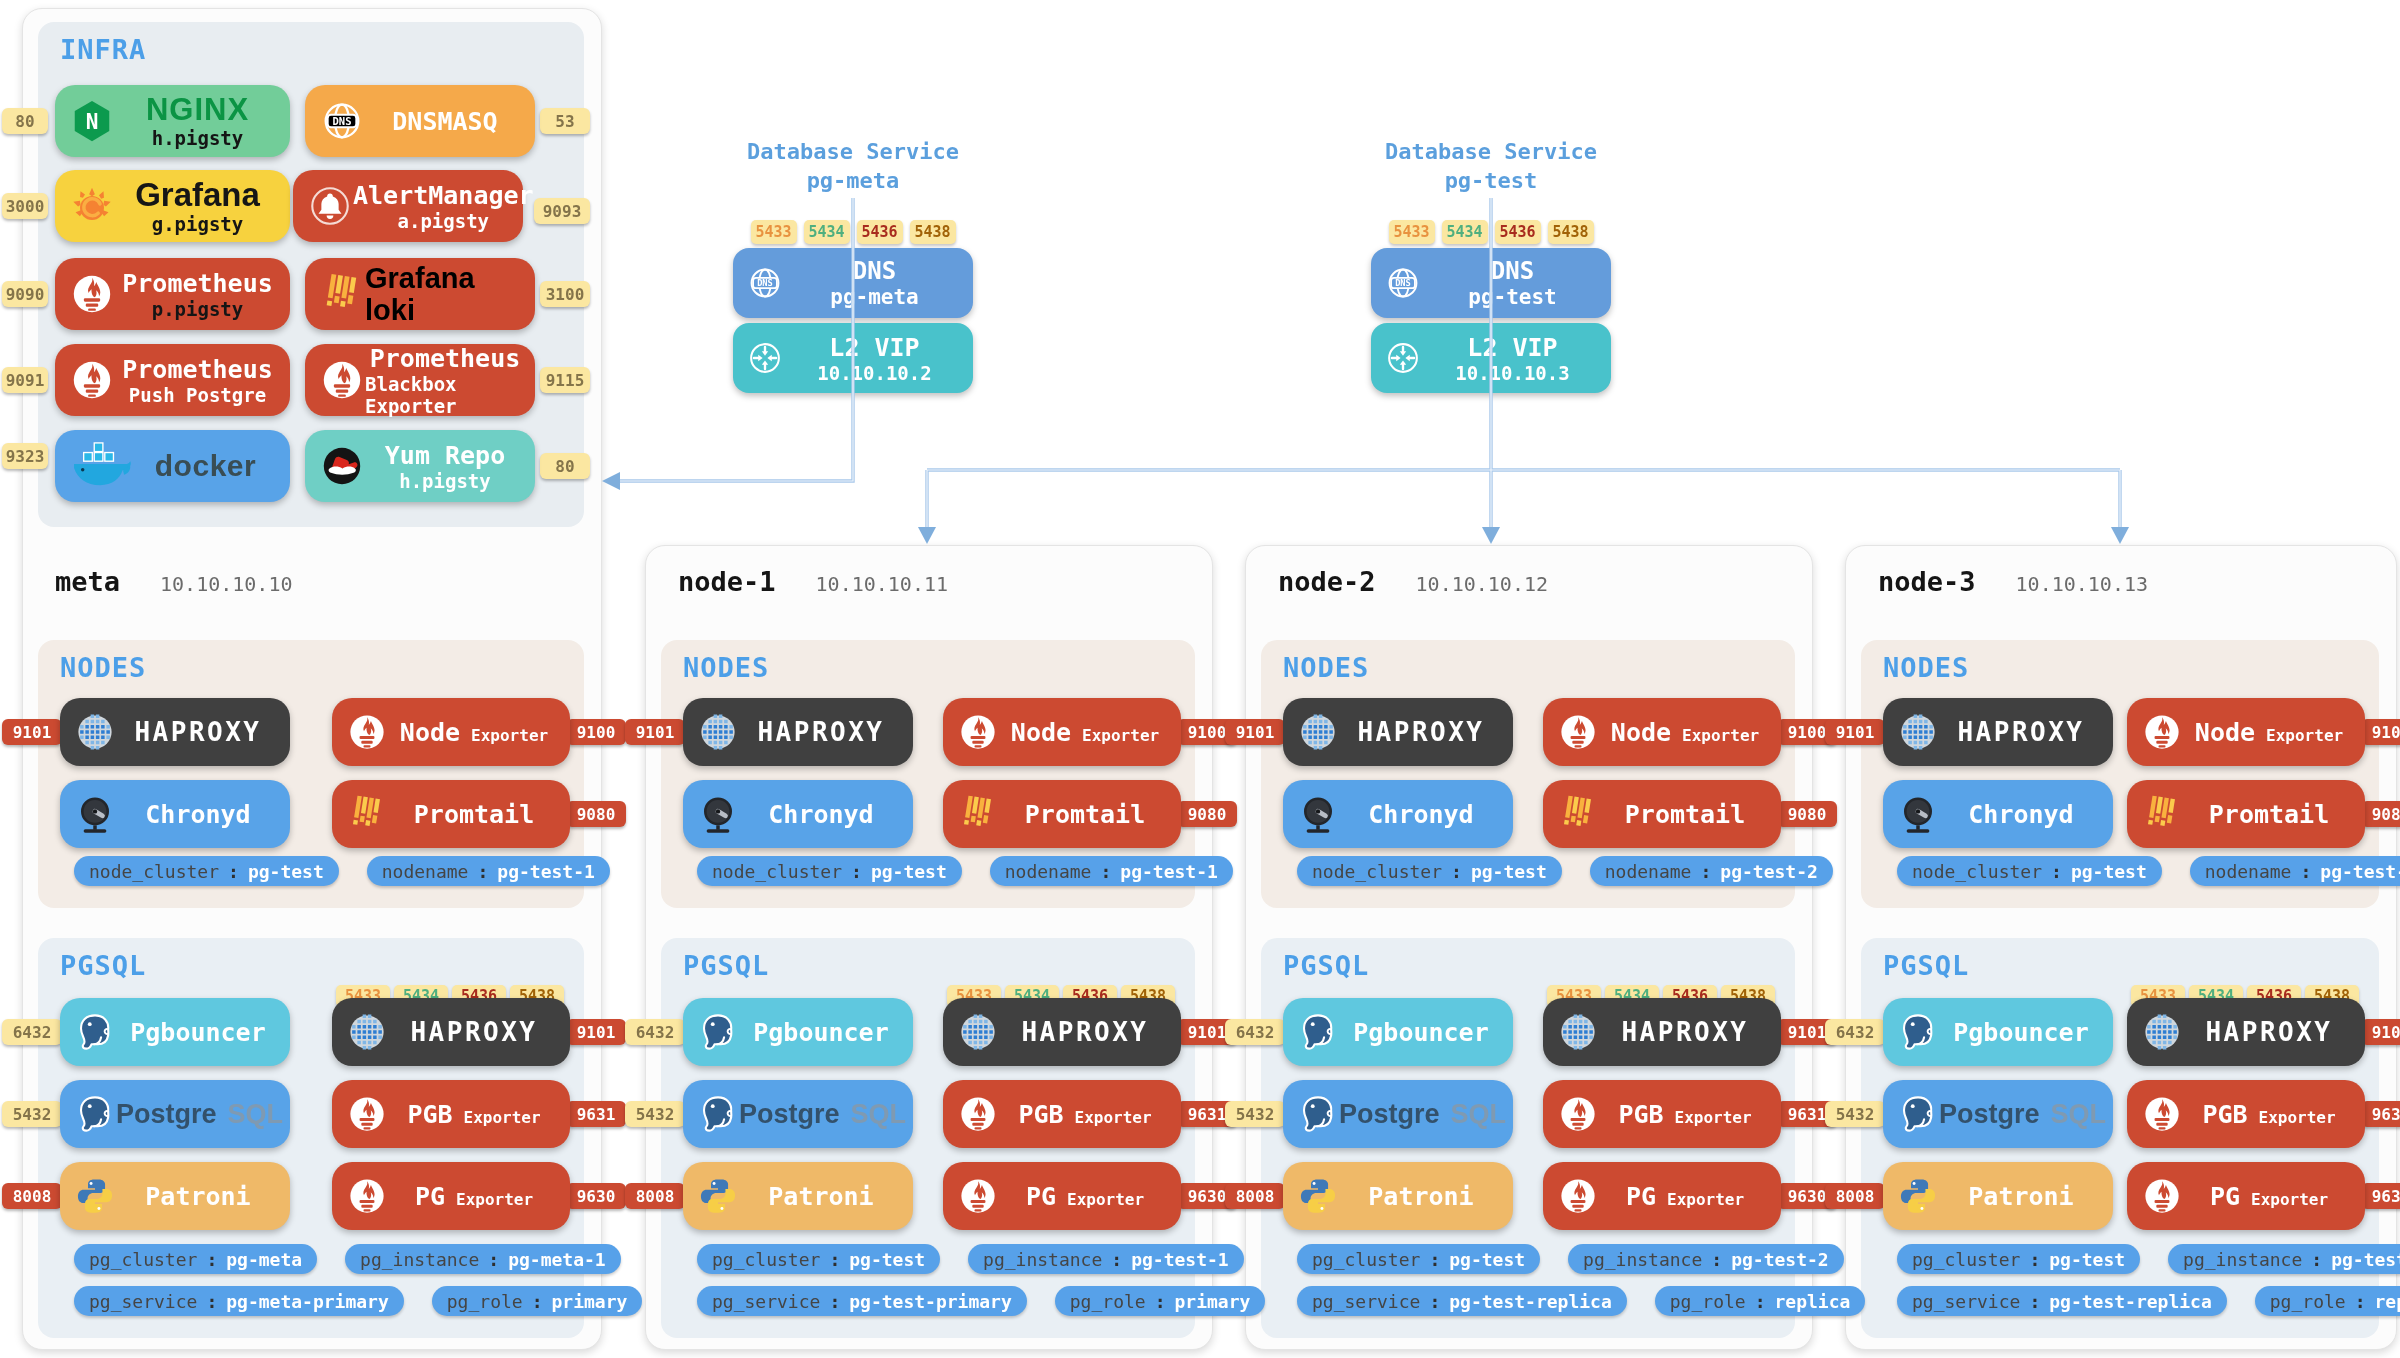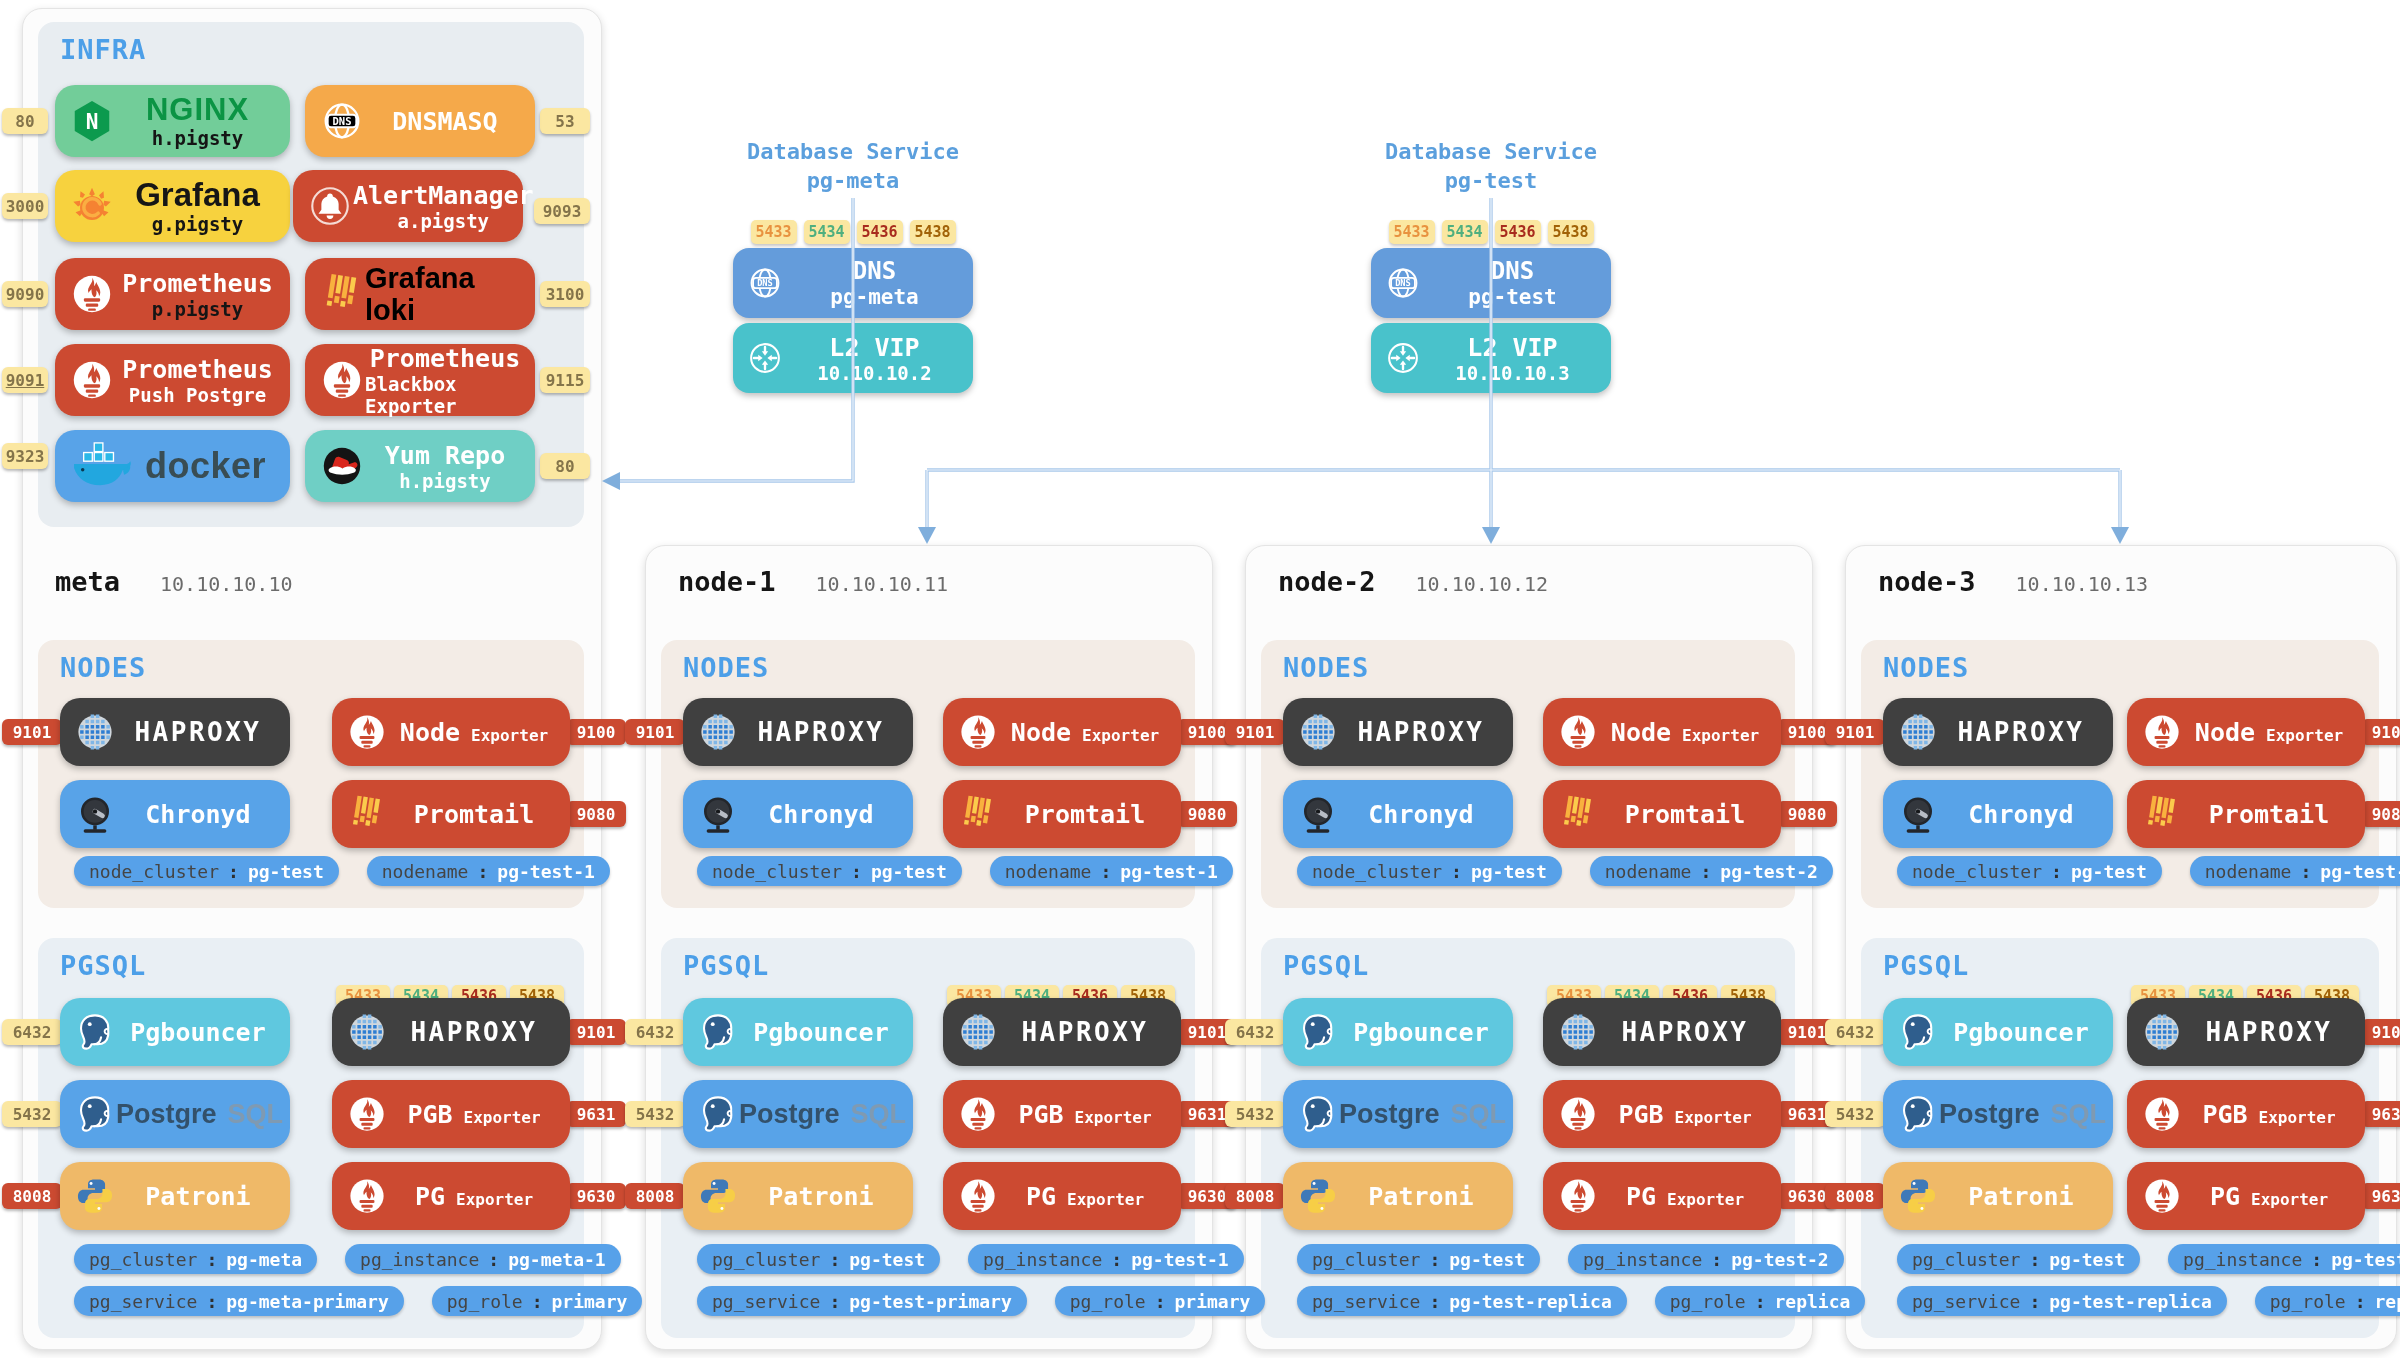--- a/index.html
+++ b/index.html
@@ -23,21 +23,21 @@
   .svc .l1{display:flex;align-items:baseline;gap:11px}
   .m{font:bold 25px "DejaVu Sans Mono",monospace;color:#fff}
   .m-hap{font-size:26px;letter-spacing:2.5px}
   .si{font:bold 16px "DejaVu Sans Mono",monospace;color:#fff}
   .sub{font:bold 19px "DejaVu Sans Mono",monospace;color:#fff}
   .sub.dark{color:#151515}
   .wm{font-family:"Liberation Sans",sans-serif;font-weight:bold}
   .wm-nginx{font-size:31px;color:#0B9444;letter-spacing:1px}
   .wm-grafana{font-size:33px;color:#161616}
   .wm-loki{font-size:29px;color:#000000}
-  .wm-docker{font-size:36px;color:#394D54;letter-spacing:.5px}
+  .wm-docker{font-size:30px;color:#394D54;letter-spacing:.5px}
   .wm-pg1{font-family:"Liberation Sans",sans-serif;font-weight:bold;font-size:27px;color:#33516B}
   .wm-pg2{font-family:"Liberation Sans",sans-serif;font-weight:bold;font-size:27px;color:#7F9AB2}
   
   .pc{position:absolute;display:flex;align-items:center;justify-content:center;font:bold 16px "DejaVu Sans Mono",monospace;border-radius:6px;box-shadow:0 2px 3px rgba(0,0,0,.28);z-index:1;height:26px}
   .pc.y{background:#FBE7A1;color:#84744A}
   .pc.r{background:#CB4A31;color:#fff}
   .tp{position:absolute;width:54px;height:22px;background:#FBE7A1;border-radius:5px;display:flex;align-items:center;justify-content:center;font:bold 15px "DejaVu Sans Mono",monospace;box-shadow:0 2px 3px rgba(0,0,0,.22);z-index:1}
   .tp0{color:#E8923F}.tp1{color:#4FAF7F}.tp2{color:#A82C1E;font-weight:900}.tp3{color:#a16207}
   
   .lrow{position:absolute;left:36px;display:flex;gap:28px;z-index:2}
@@ -273,21 +273,21 @@
       <div class="svc infra-svc ch-red" style="top: 236px; left: 267px; width: 230px;">
         <svg class="ic ic44">
           <use href="#s-loki"></use>
         </svg>
         <div class="tx">
           <div class="l1">
             <span class="wm wm-loki">Grafana loki</span>
           </div>
         </div>
       </div>
-      <div class="pc y" style="top: 345px; left: -36px; width: 46px; text-decoration: underline;">9091</div>
+      <div class="pc y" style="top: 345px; left: -36px; width: 46px;">9091</div>
       <div class="svc infra-svc ch-red" style="top: 322px; left: 17px; width: 235px;">
         <svg class="ic ic44">
           <use href="#s-prometheus"></use>
         </svg>
         <div class="tx">
           <div class="l1">
             <span class="m">Prometheus</span>
           </div>
           <div class="sub">Push Postgre</div>
         </div>

